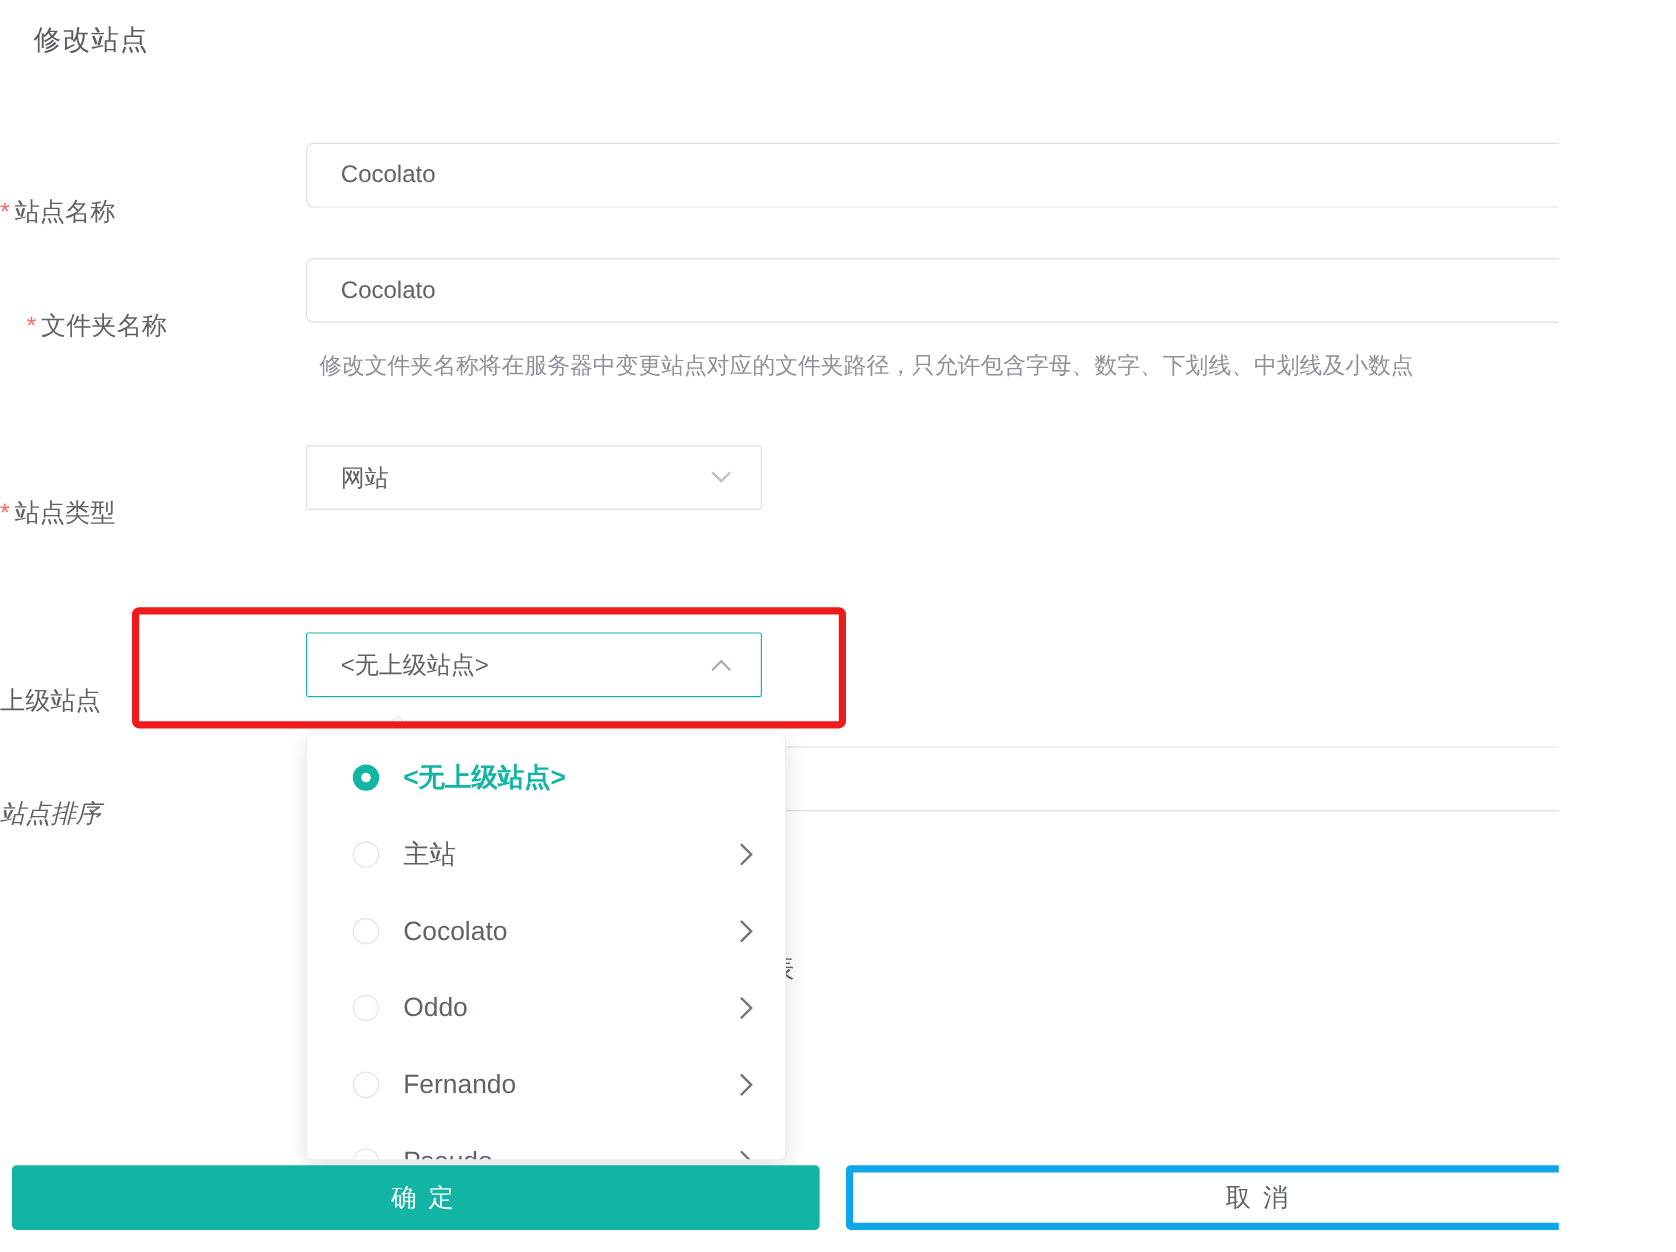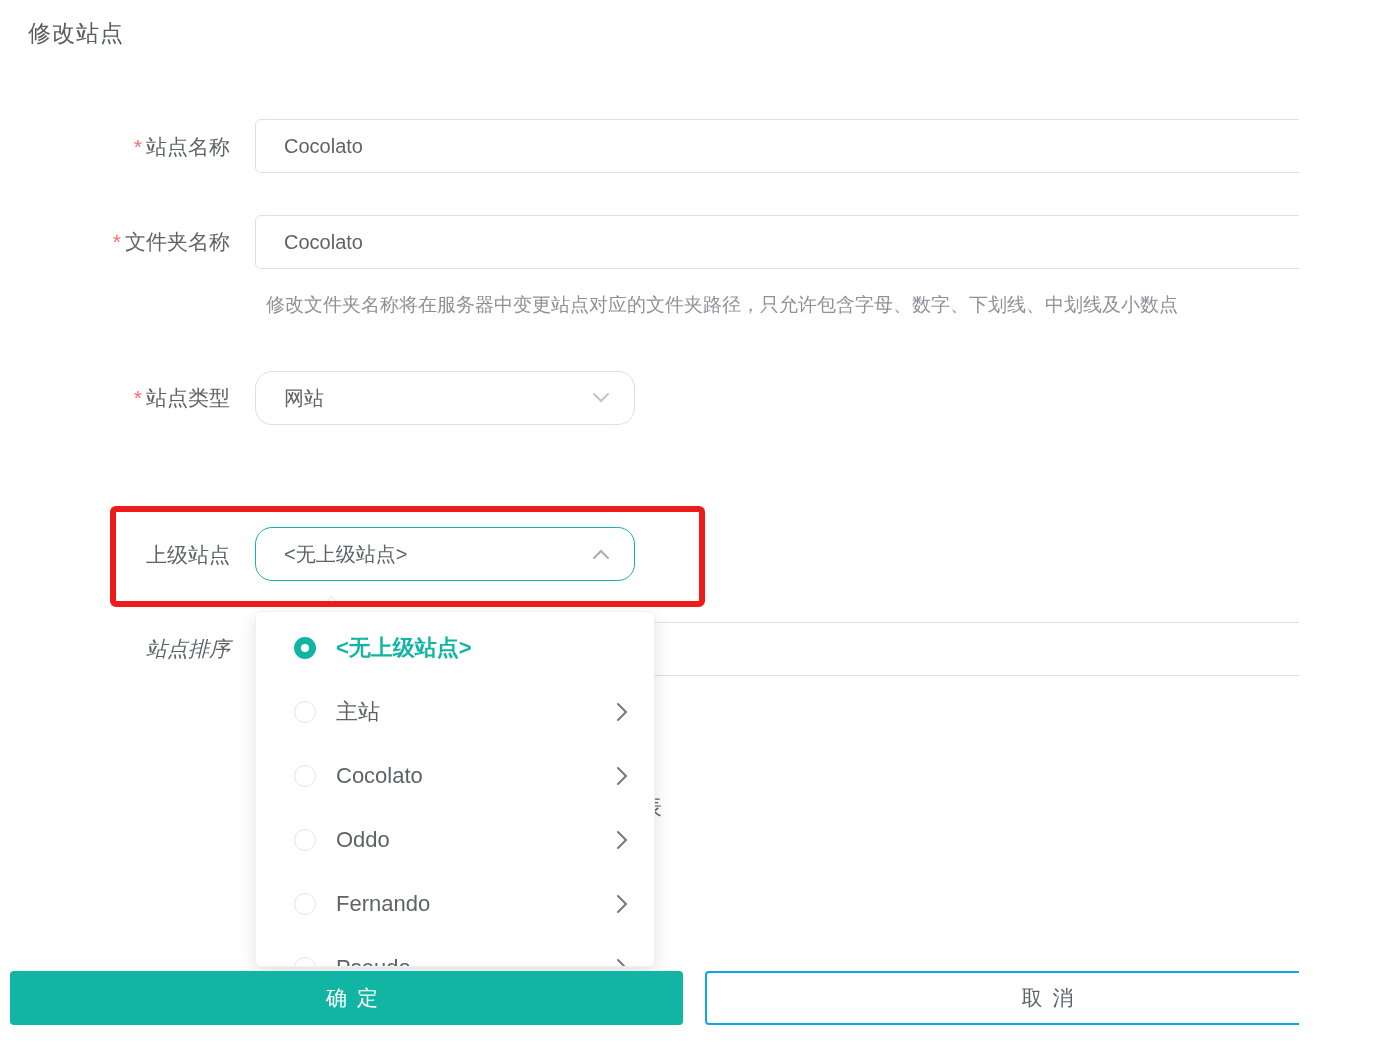--- a/index.html
+++ b/index.html
@@ -4,27 +4,27 @@
 <style>
   * { margin:0; padding:0; box-sizing:border-box; }
   html,body { background:#fff; }
   body { font-family:"Liberation Sans", sans-serif; }
   .stage { position:relative; width:1299px; height:1043px; background:#fff; overflow:hidden; }
 
   .dialog-title { position:absolute; left:28px; top:18px; font-size:23px; color:#595c61; letter-spacing:1px; }
   .close-btn { position:absolute; left:1308px; top:6px; width:48px; height:48px; display:flex; align-items:center; justify-content:center; cursor:pointer; }
   .close-btn svg { display:block; }
 
-  .form-label { position:absolute; left:0; width:230px; text-align:right; font-size:21px; color:#5f6368; white-space:nowrap; }
+  .form-label { position:absolute; left:0; width:230px; font-size:21px; color:#5f6368; white-space:nowrap;margin-top:29px; }
   .req { color:#f56c6c; margin-right:4px; font-size:21px; }
 
   .text-input { position:absolute; left:255px; width:1107px; height:54px; border:1px solid #dcdfe6; border-radius:6px; padding:0 28px; font-size:20px; color:#5f6368; font-family:"Liberation Sans", sans-serif; outline:none; background:#fff; }
   .help-text { position:absolute; left:255px; font-size:19px; color:#8d9199; white-space:nowrap; }
 
-  .select-box { position:absolute; left:255px; width:380px; height:54px; border:1px solid #dcdfe6; border-radius:17px; background:#fff; display:flex; align-items:center; padding:0 24px 0 28px; cursor:pointer; }
+  .select-box { position:absolute; left:255px; width:380px; height:54px; border:1px solid #dcdfe6; border-radius:2px; background:#fff; display:flex; align-items:center; padding:0 24px 0 28px; cursor:pointer; }
   .select-box .sel-text { font-size:20px; color:#5f6368; flex:1; }
   .select-box.active { border-color:#17b3a6; }
 
   
   .annotation-box { position:absolute; left:110px; top:506px; width:595px; height:101px; border:6px solid #ee1b1b; border-radius:6px; z-index:60; pointer-events:none; }
 
   
   .dropdown-caret { position:absolute; left:324px; top:599px; width:15px; height:15px; background:#fff; border-left:1px solid #e4e7ed; border-top:1px solid #e4e7ed; transform:rotate(45deg); z-index:24; }
   .dropdown-panel { position:absolute; left:255px; top:611px; width:400px; height:356px; background:#fff; border:1px solid #eef0f4; border-radius:6px; box-shadow:0 6px 18px rgba(0,0,0,.12); z-index:25; overflow:hidden; padding-top:4px; }
   .dd-item { height:64px; display:flex; align-items:center; padding:0 26px 0 38px; cursor:pointer; }
@@ -35,21 +35,21 @@
   .dd-item.selected .dd-label { color:#12b5a3; font-weight:bold; }
   .dd-arrow { flex:none; display:flex; align-items:center; }
 
   
   .under { z-index:5;font-style:italic; }
   .hidden-fragment { position:absolute; left:640px; top:792px; font-size:22px; color:#5f6368; z-index:5; }
 
   
   .btn { position:absolute; top:971px; height:54px; display:flex; align-items:center; justify-content:center; font-size:21px; letter-spacing:10px; text-indent:10px; border-radius:4px; cursor:pointer; z-index:40; }
   .btn-confirm { left:10px; width:673px; background:#12b5a3; color:#fff;padding-left:11px; }
-  .btn-cancel { left:705px; width:685px; background:#fff; border:2px solid #0ea5e9; color:#5f6368; }
+  .btn-cancel { left:705px; width:685px; background:#fff; border:6px solid #0ea5e9; color:#5f6368; }
 </style>
 </head>
 <body>
 
 <div class="stage">
 
   <div class="dialog-title">修改站点</div>
 
   <div class="close-btn">
     <span>
@@ -63,21 +63,21 @@
     <span class="req">*</span><span>站点名称</span>
   </div>
   <input class="text-input" style="top: 119px;" value="Cocolato">
 
   <div class="form-label" style="top:228px;padding-left:22px;">
     <span class="req">*</span><span>文件夹名称</span>
   </div>
   <input class="text-input" style="top: 215px;" value="Cocolato">
   <div class="help-text" style="top:292px;margin-left:11px;">修改文件夹名称将在服务器中变更站点对应的文件夹路径，只允许包含字母、数字、下划线、中划线及小数点</div>
 
-  <div class="form-label" style="top:384px;padding-left:16px;">
+  <div class="form-label" style="top:384px;">
     <span class="req">*</span><span>站点类型</span>
   </div>
   <div class="select-box" style="top:371px;">
     <span class="sel-text">网站</span>
     <span class="dd-arrow">
       <svg width="18" height="12" viewBox="0 0 18 12">
           <path d="M2 2 L9 9 L16 2" stroke="#bfc4cc" stroke-width="2" fill="none" stroke-linecap="round"></path>
         </svg>
     </span>
   </div>

